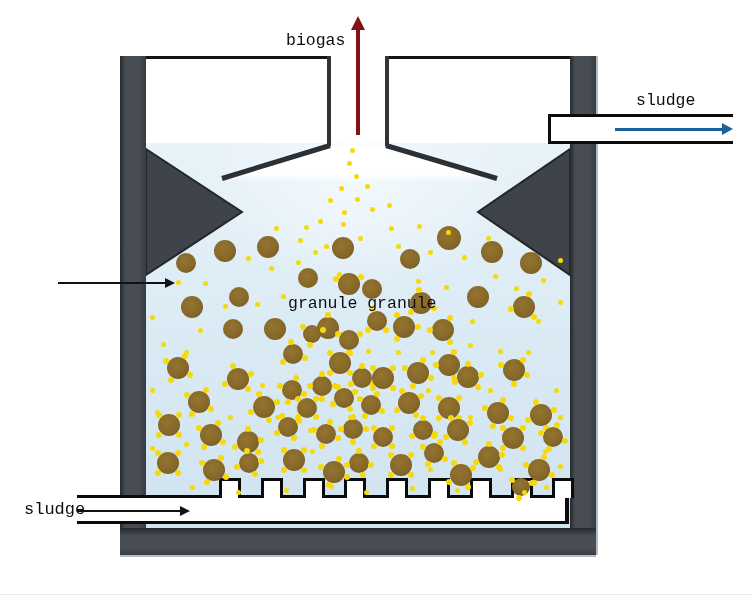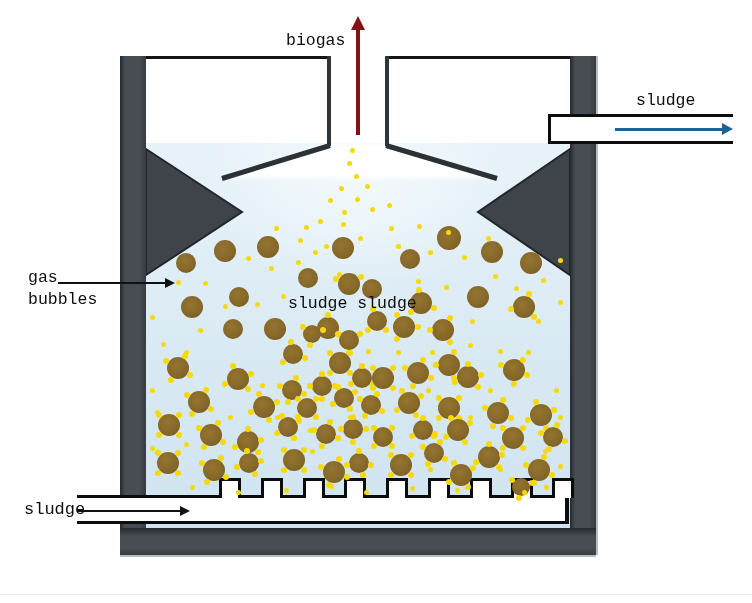--- a/index.html
+++ b/index.html
@@ -486,18 +486,16 @@
   <div class="abs" id="biogas-arrow-head"></div>
   <div class="abs shaft" id="outlet-arrow-shaft"></div>
   <div class="abs" id="outlet-arrow-head"></div>
   <div class="abs shaft" id="inlet-arrow-shaft"></div>
   <div class="abs" id="inlet-arrow-head"></div>
   <div class="abs" id="gas-arrow-shaft"></div>
   <div class="abs" id="gas-arrow-head"></div>
 
   <div class="abs label" id="label-biogas">biogas</div>
   <div class="abs label" id="label-outlet">sludge</div>
-  <div class="abs label" id="label-gas-bubbles">gas
-bubbles</div>
-  <div class="abs label" id="label-sludge-granule">sludge sludge</div>
+  <div class="abs label" id="label-sludge-granule">granule granule</div>
   <div class="abs label" id="label-inlet">sludge</div>
 
 </div>
 
 </body></html>

